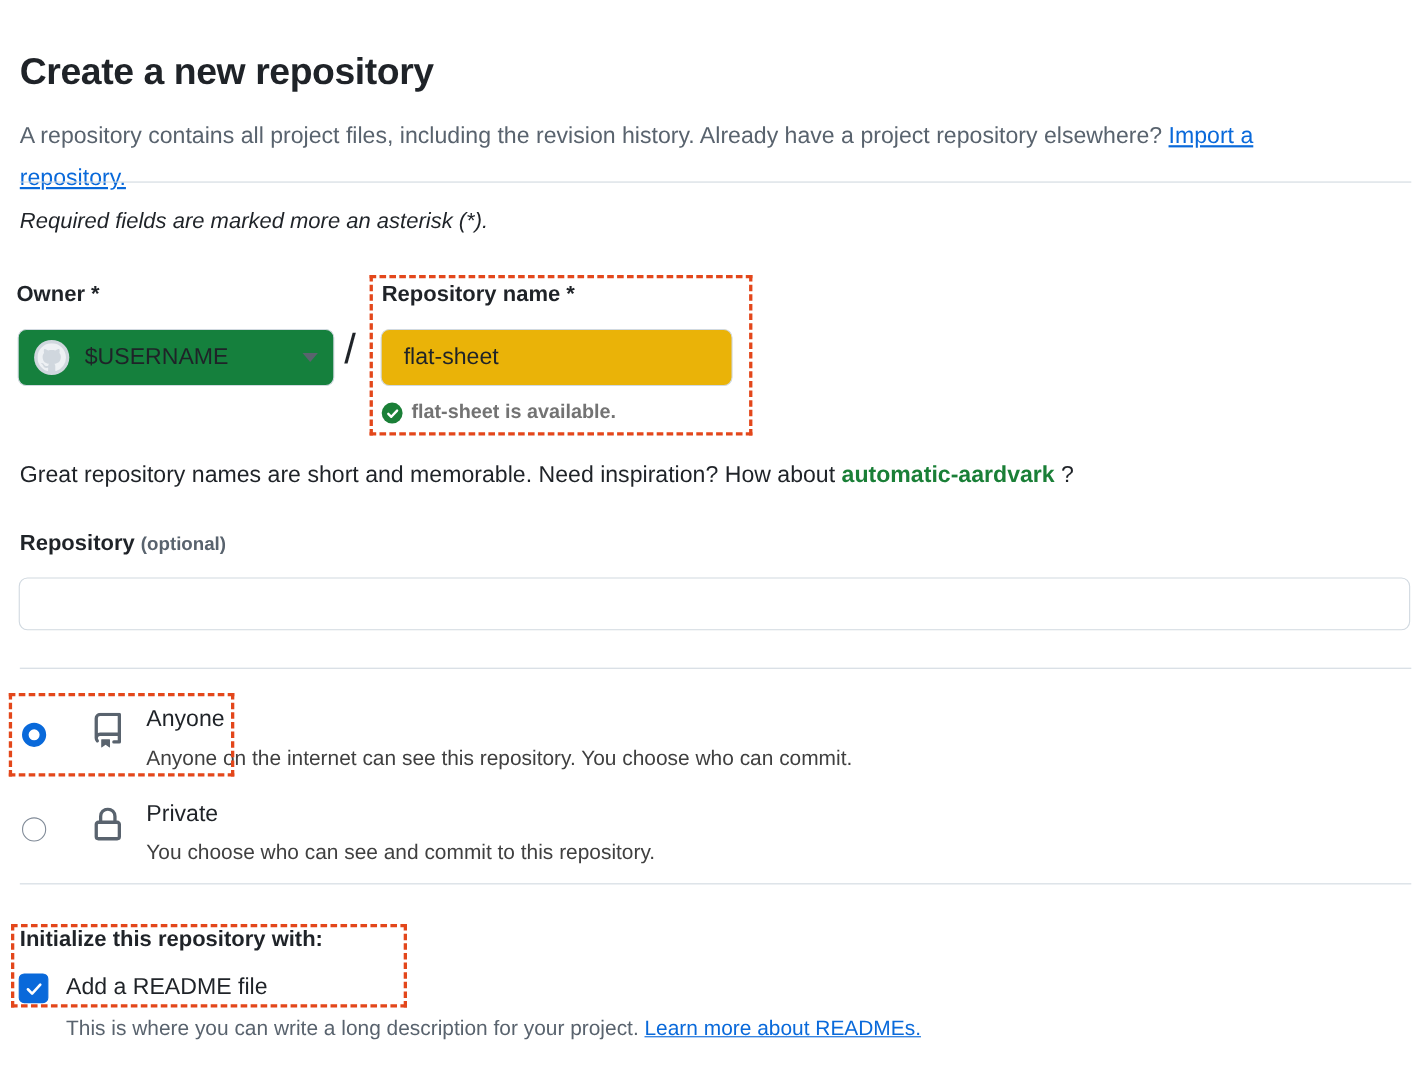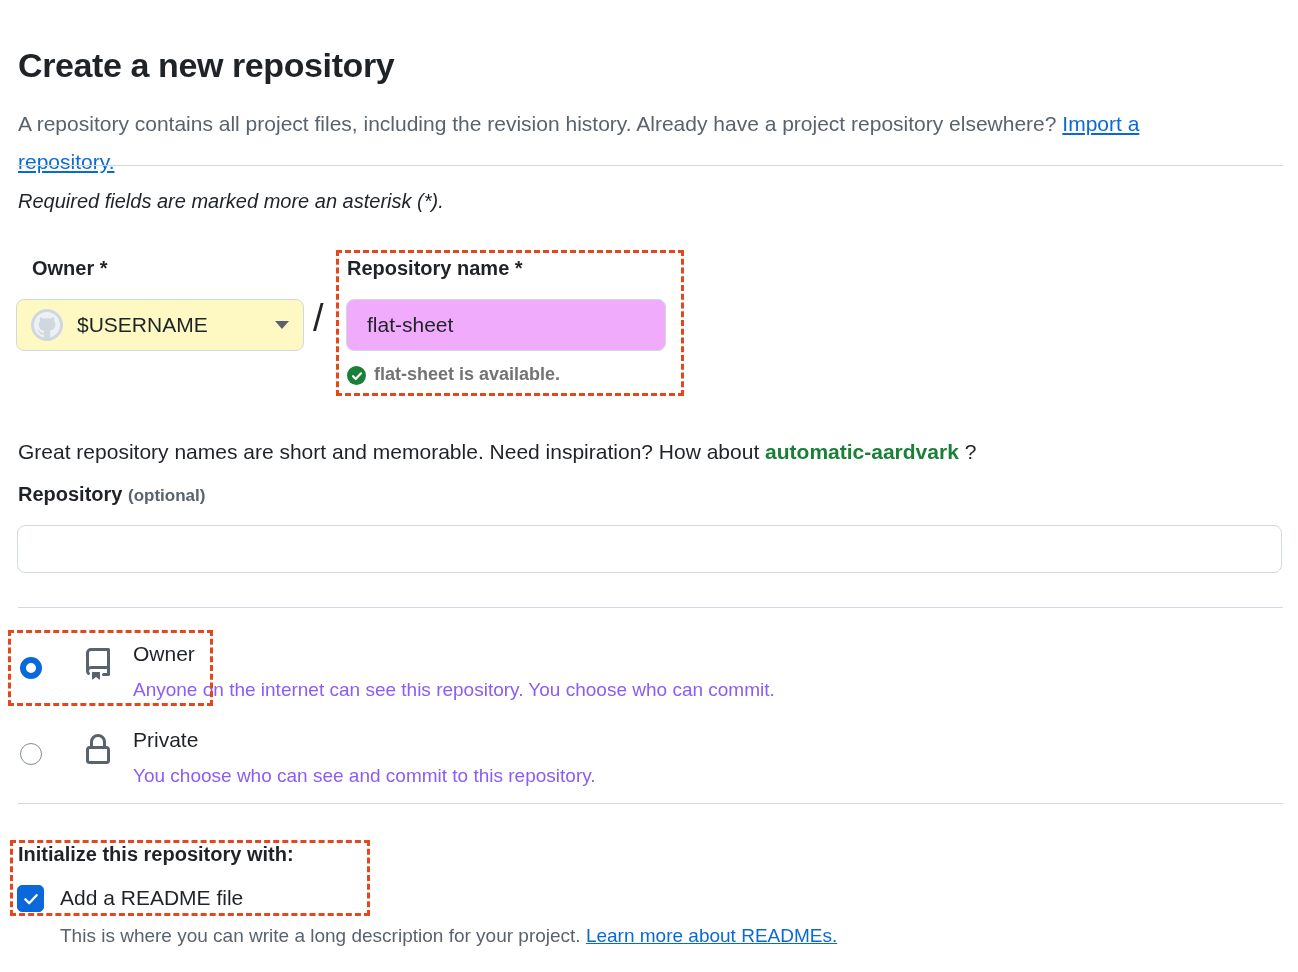--- a/index.html
+++ b/index.html
@@ -62,34 +62,34 @@
     left: 18px;
     top: 190px;
     font-size: 20px;
     font-style: italic;
     color: #1f2328;
   }
 
   
   .owner-label {
     position: absolute;
-    left: 32px;
+    left: 15px;
     top: 257px;
     font-size: 20px;
     font-weight: bold;
     color: #1f2328;
   }
   .owner-select {
     position: absolute;
     left: 16px;
     top: 299px;
     width: 288px;
     height: 52px;
     box-sizing: border-box;
-    background: #fef9c3;
+    background: #15803d;
     border: 1px solid #d1d9e0;
     border-radius: 8px;
     display: flex;
     align-items: center;
     padding: 0 14px;
   }
   .avatar {
     width: 32px;
     height: 32px;
     border-radius: 50%;
@@ -129,21 +129,21 @@
     font-weight: bold;
     color: #1f2328;
   }
   .repo-input {
     position: absolute;
     left: 346px;
     top: 299px;
     width: 320px;
     height: 52px;
     box-sizing: border-box;
-    background: #f0abfc;
+    background: #eab308;
     border: 1px solid #d1d9e0;
     border-radius: 8px;
     font-family: "Liberation Sans", sans-serif;
     font-size: 21px;
     color: #1f2328;
     padding: 0 20px;
     outline: none;
   }
   .avail {
     position: absolute;
@@ -165,21 +165,20 @@
     justify-content: center;
     flex: none;
   }
 
   .suggest {
     position: absolute;
     left: 18px;
     top: 420px;
     font-size: 21px;
     color: #1f2328;
-    margin-top: 20px;
   }
   .suggest .name {
     color: #1a7f37;
     font-weight: bold;
   }
 
   
   .desc-label {
     position: absolute;
     left: 18px;
@@ -244,21 +243,21 @@
     left: 133px;
     top: 6px;
     font-size: 21px;
     color: #1f2328;
   }
   .vis-desc {
     position: absolute;
     left: 133px;
     top: 43px;
     font-size: 19px;
-    color: #8b5cf6;
+    color: #404040;
     white-space: nowrap;
   }
 
   
   .init-label {
     position: absolute;
     left: 18px;
     top: 843px;
     font-size: 20px;
     font-weight: bold;
@@ -365,21 +364,21 @@
     <span class="radio checked"></span>
     <span class="vis-icon">
       <svg width="32" height="32" viewBox="0 0 16 16" aria-hidden="true">
         <path fill="#59636e" d="M2 2.5A2.5 2.5 0 0 1 4.5 0h8.75a.75.75 0 0 1 .75.75v12.5a.75.75 0 0
         1-.75.75h-2.5a.75.75 0 0 1 0-1.5h1.75v-2h-8a1 1 0 0 0-.714 1.7.75.75 0 1 1-1.072 1.05A2.495
         2.495 0 0 1 2 11.5Zm10.5-1h-8a1 1 0 0 0-1 1v6.708A2.486 2.486 0 0 1 4.5 9h8ZM5
         12.25a.25.25 0 0 1 .25-.25h3.5a.25.25 0 0 1 .25.25v3.25a.25.25 0 0 1-.4.2l-1.45-1.087a.249.249
         0 0 0-.3 0L5.4 15.7a.25.25 0 0 1-.4-.2Z"></path>
       </svg>
     </span>
-    <span class="vis-title">Owner</span>
+    <span class="vis-title">Anyone</span>
     <span class="vis-desc">Anyone on the internet can see this repository. You choose who can commit.</span>
   </div>
 
   <div class="vis-row vis-private">
     <span class="radio"></span>
     <span class="vis-icon">
       <svg width="32" height="32" viewBox="0 0 16 16" aria-hidden="true">
         <path fill="#59636e" d="M4 4a4 4 0 0 1 8 0v2h.25c.966 0 1.75.784 1.75 1.75v5.5A1.75 1.75 0 0
         1 12.25 15h-8.5A1.75 1.75 0 0 1 2 13.25v-5.5C2 6.784 2.784 6 3.75 6H4Zm8.25 3.5h-8.5a.25.25 0 0
         0-.25.25v5.5c0 .138.112.25.25.25h8.5a.25.25 0 0 0 .25-.25v-5.5a.25.25 0 0 0-.25-.25ZM10.5

